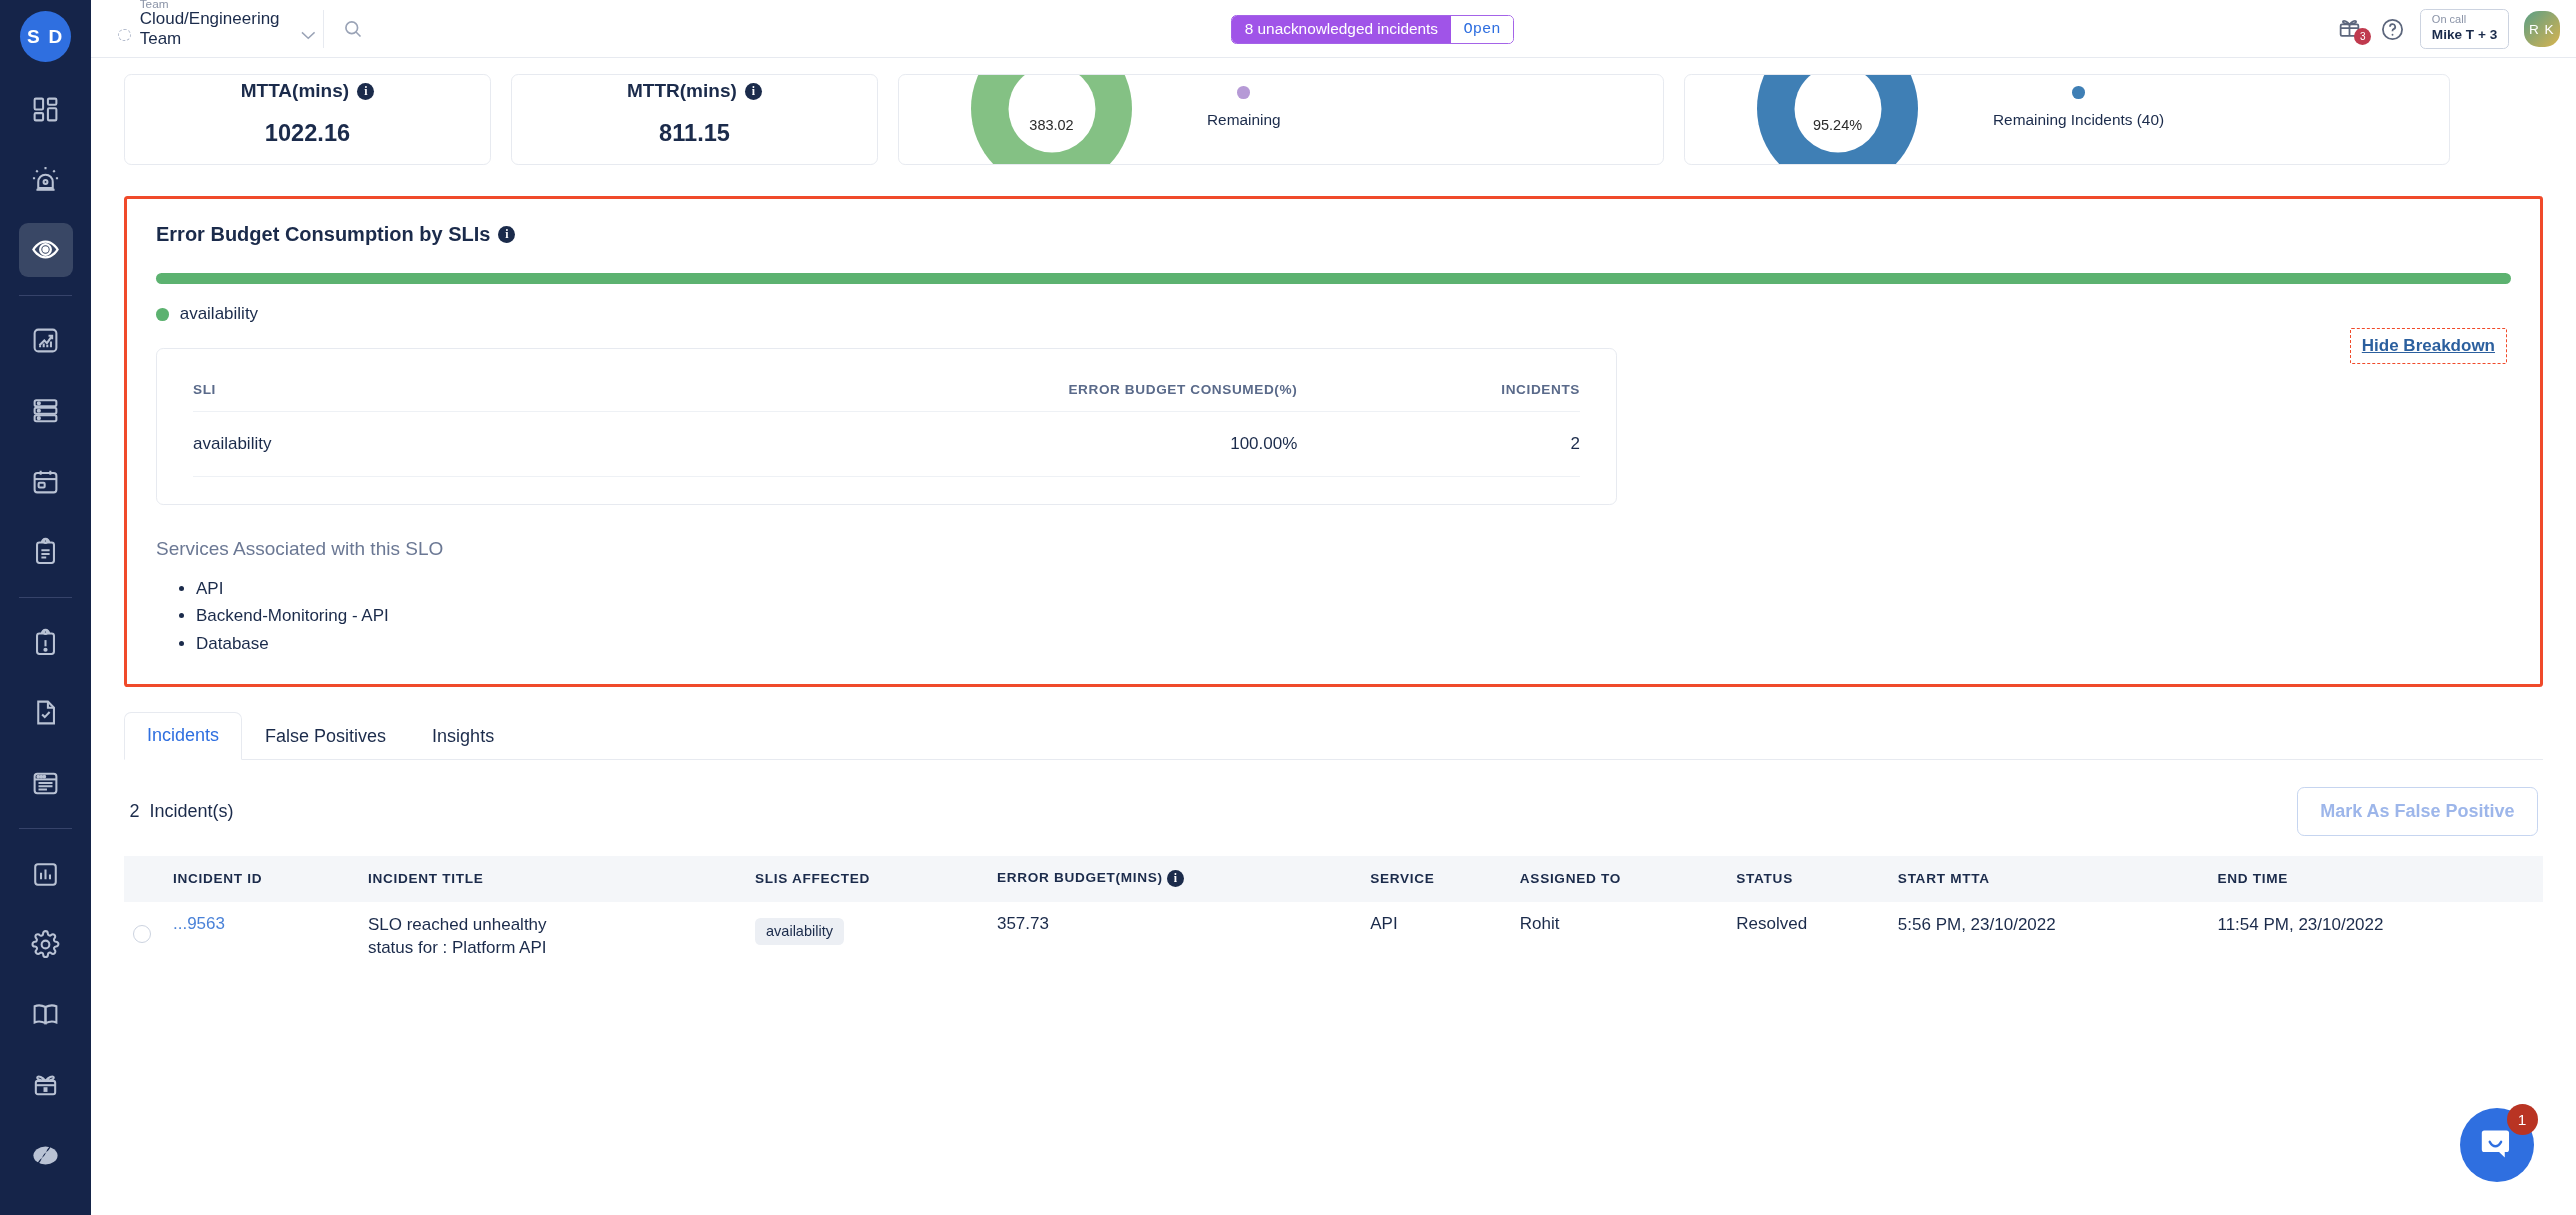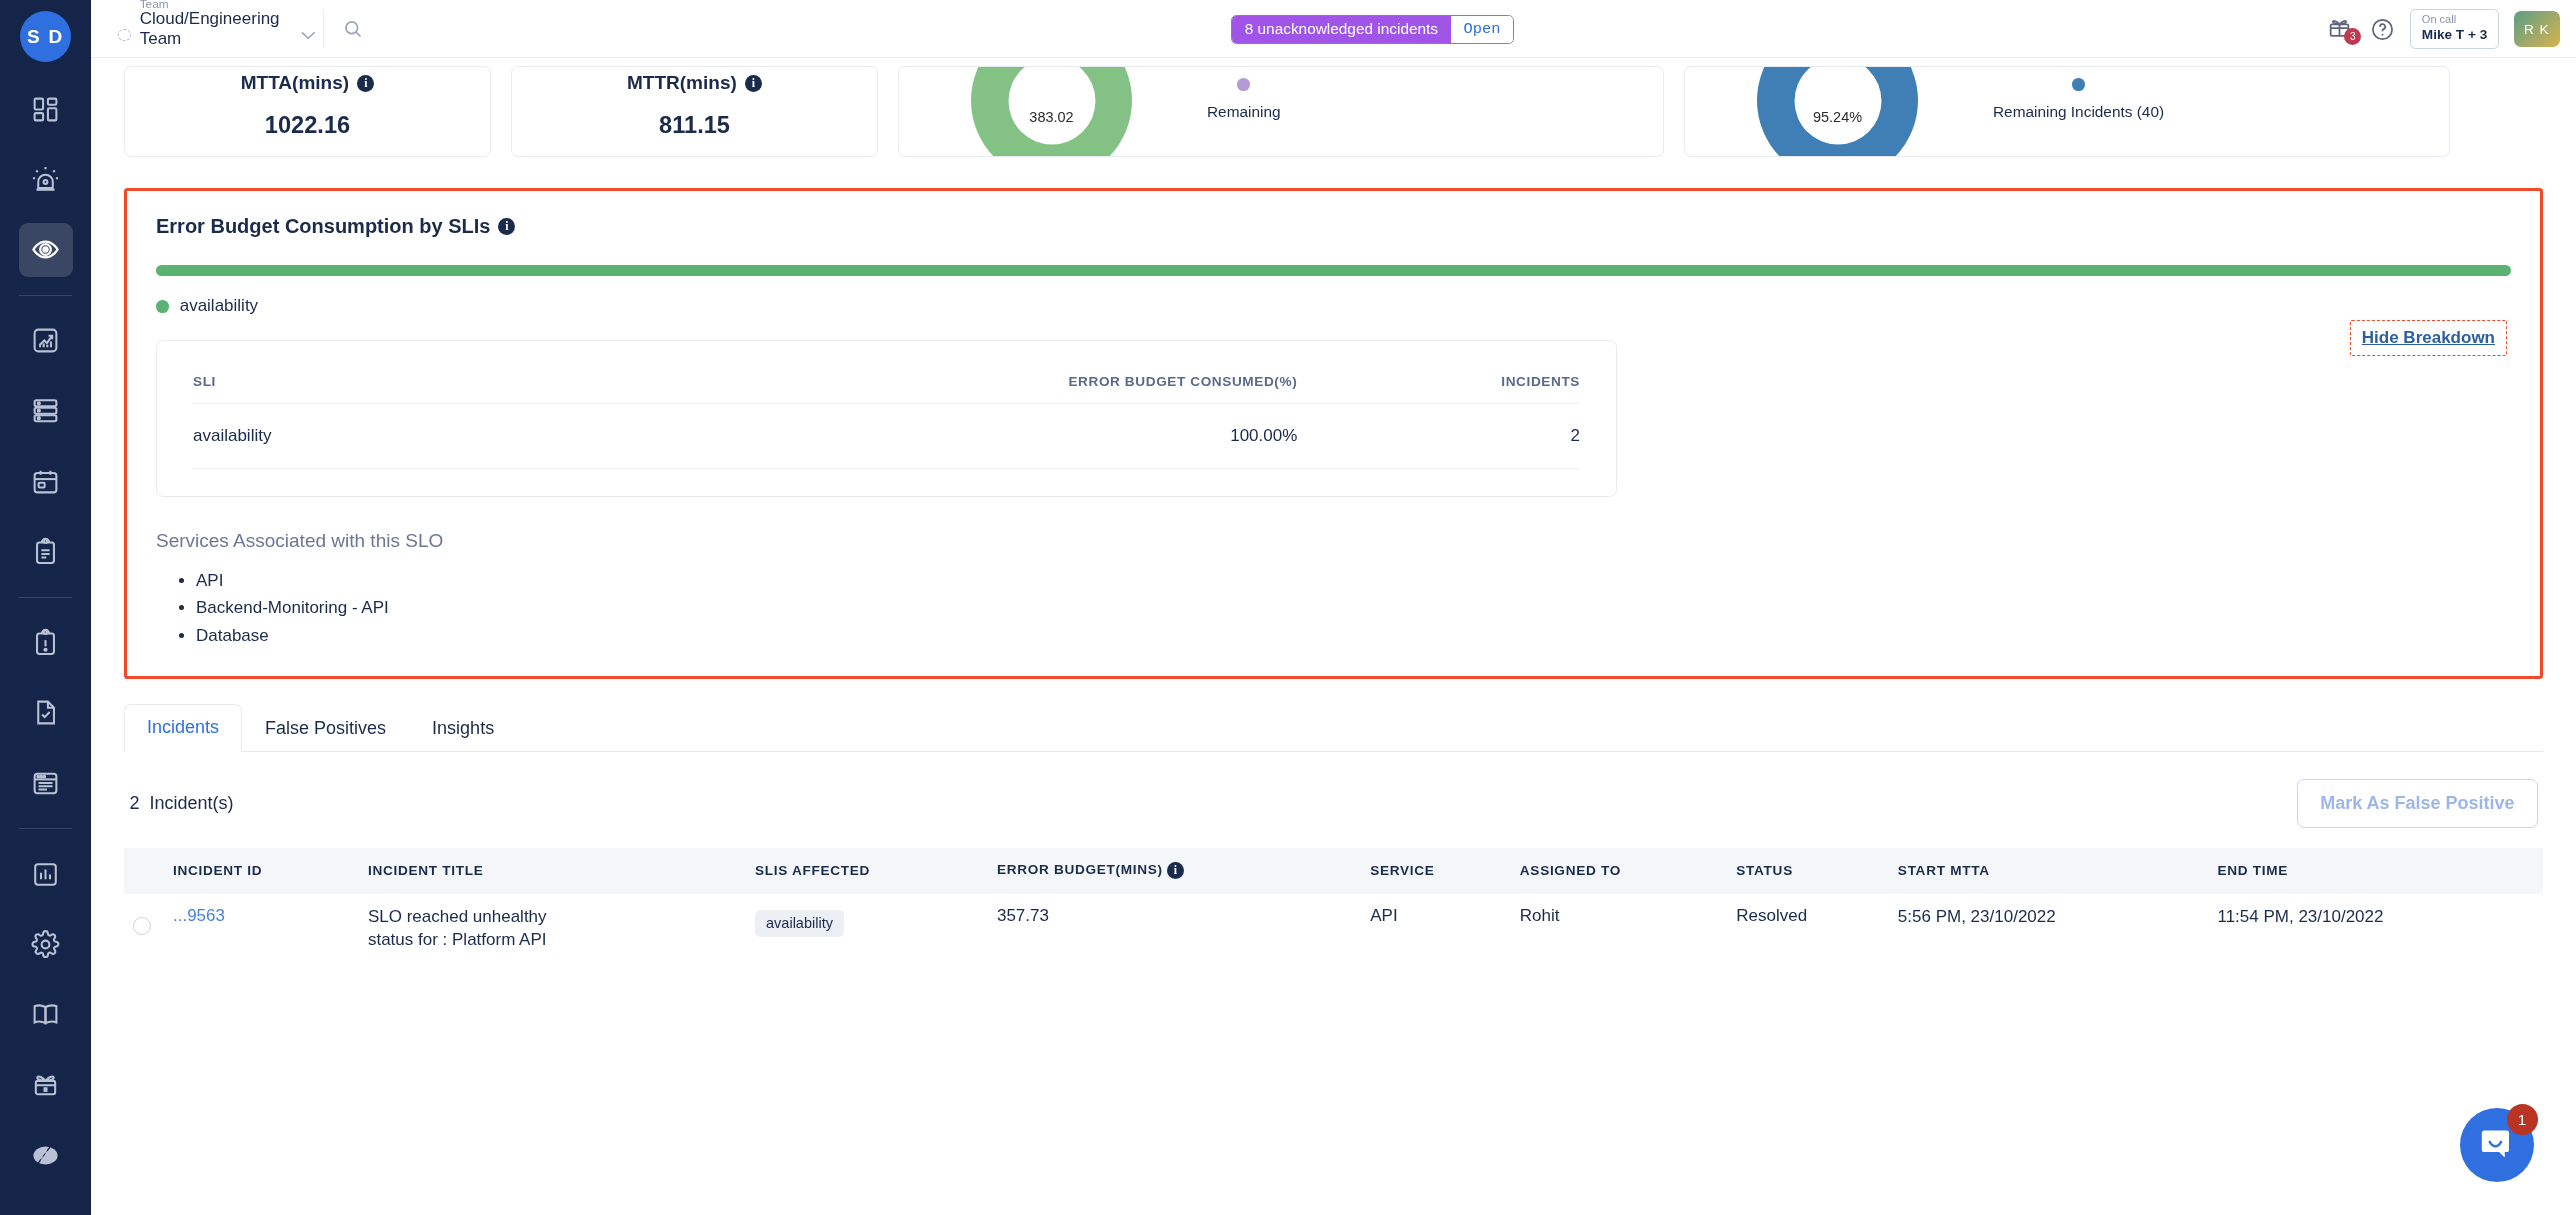--- a/index.html
+++ b/index.html
@@ -72,31 +72,31 @@
     background: #c03a4e; color: #fff; font-size: 10px; display: flex; align-items: center; justify-content: center;
   }
   .help-icon { width: 25px; height: 25px; color: #5c667c; }
   .help-icon svg { width: 25px; height: 25px; }
   .oncall {
     border: 0.9px solid #ccd3e0; border-radius: 5.4px; padding: 3.6px 11px 5.4px 11px; line-height: 1.2; min-width: 87px;
   }
   .oncall-label { font-size: 11px; color: #8a93a7; }
   .oncall-name { font-size: 13.6px; color: #1b2b4b; font-weight: 600; }
   .user-avatar {
-    width: 46px; height: 36px; border-radius: 7px;
+    width: 36px; height: 36px; border-radius: 15px;
     background: linear-gradient(135deg, #5a9f86 0%, #9aa86a 50%, #d8b44f 100%);
     color: #fff; display: flex; align-items: center; justify-content: center;
     font-size: 13.6px; letter-spacing: 0.9px;
   }
 
   
   .page { position: absolute; top: 58px; left: 0; right: 0; bottom: 0; padding: 0 33px; }
 
   
-  .cards-row { display: flex; gap: 20px; height: 91px; margin-top: 8px; }
+  .cards-row { display: flex; gap: 20px; height: 91px; margin-top: 16px; }
   .card {
     background: #fff; border: 0.9px solid #e7eaf0; border-radius: 7.2px;
     position: relative; overflow: hidden;
   }
   .card.small { width: 367px; }
   .card.wide  { width: 766px; }
   .card-title { text-align: center; font-size: 19px; font-weight: 600; padding-top: 5.4px; display: flex; align-items: center; justify-content: center; gap: 8.2px; }
   .card-value { text-align: center; font-size: 23.6px; font-weight: 700; margin-top: 18px; }
   .info-dot {
     width: 17px; height: 17px; border-radius: 50%; background: #1b2b4b; color: #fff;

